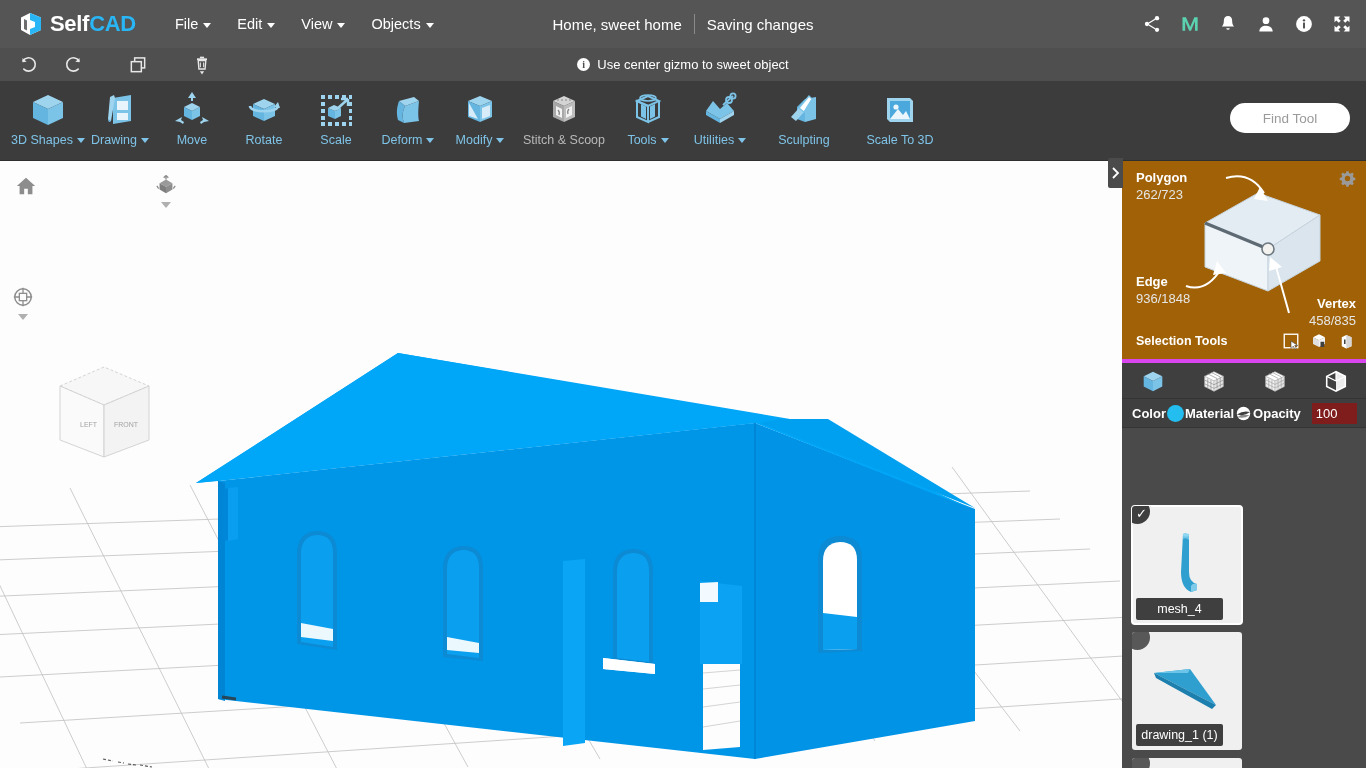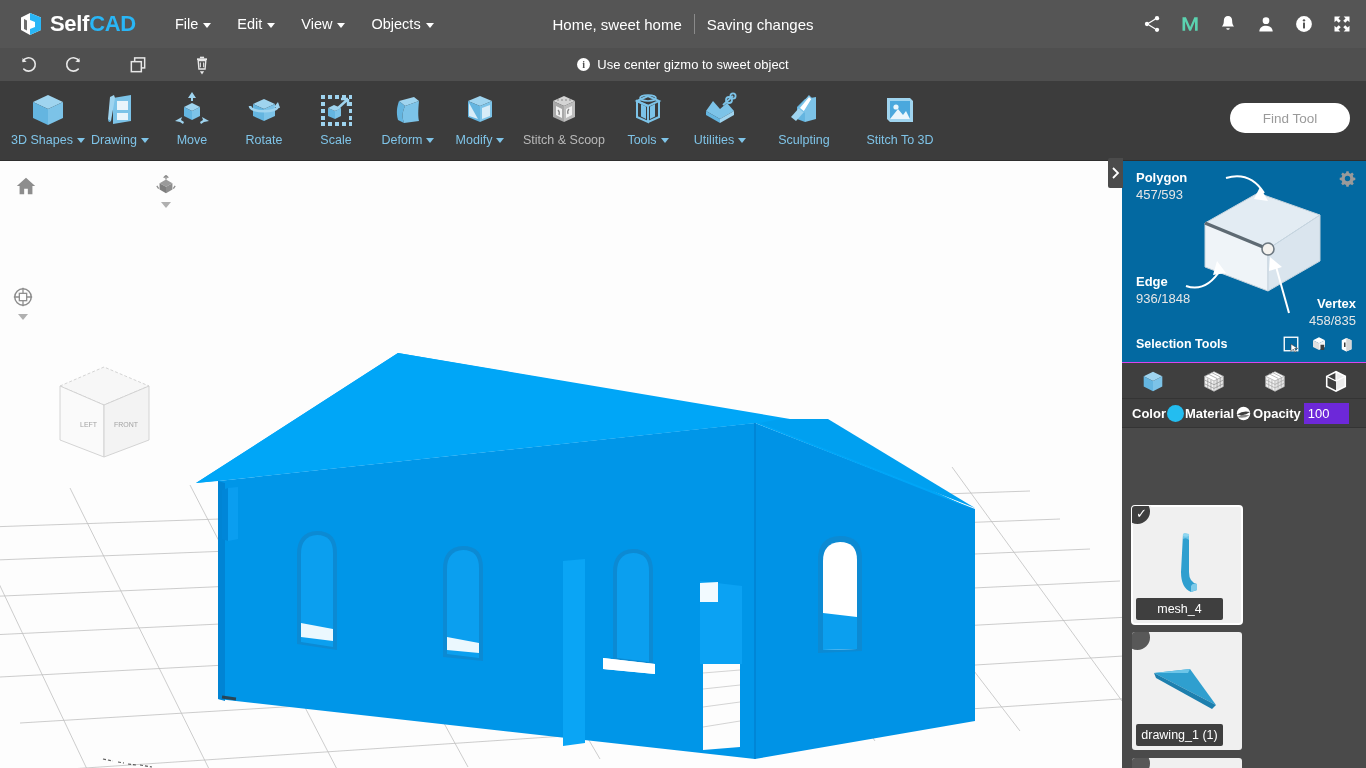--- a/index.html
+++ b/index.html
@@ -128,22 +128,22 @@
     cursor: pointer; z-index: 20;
   }
   .panel-toggle svg { display:block; }
 
   
   .rightpanel {
     position: absolute; top: 161px; left: 1122px; width: 244px; height: 607px;
     background: #4a4a4a;
   }
   .sel-info {
-    position: relative; height: 202px; background: #0369a1;
-    border-bottom: 1px solid #d946ef;
+    position: relative; height: 202px; background: #a16207;
+    border-bottom: 4px solid #d946ef;
   }
   .sel-gear { position: absolute; right: 10px; top: 9px; cursor: pointer; }
   .lbl-poly { position: absolute; left: 14px; top: 8px; }
   .lbl-edge { position: absolute; left: 14px; top: 112px; }
   .lbl-vert { position: absolute; right: 10px; top: 134px; text-align: right; }
   .sel-name { color: #ffffff; font-size: 13px; font-weight: bold; line-height: 17px;}
   .sel-count { color: #e6e6e6; font-size: 13px; line-height: 17px; }
   .sel-box-svg { position: absolute; left: 58px; top: 10px; }
 
   .sel-tools-row {
@@ -160,23 +160,23 @@
   }
   .mode-btn { width: 52px; height: 34px; display: flex; align-items: center; justify-content: center; cursor: pointer;}
 
   .color-row {
     height: 29px; background: #3f3f3f; display: flex; align-items: center;
     padding-left: 10px; gap: 1px; border-bottom: 1px solid #343434;
   }
   .cr-label { color: #ffffff; font-size: 13px; font-weight: bold; }
   .color-swatch { width: 17px; height: 17px; border-radius: 50%; cursor: pointer; }
   .opacity-box {
-    width: 45px; height: 21px; background: #6d28d9; color: #ffffff;
+    width: 45px; height: 21px; background: #7f1d1d; color: #ffffff;
     font-size: 13px; display: flex; align-items: center; padding-left: 4px;
-    margin-left: 2px; position: relative; cursor: text;
+    margin-left: 10px; position: relative; cursor: text;
   }
 
   .objects-row {
     height: 34px; background: #3f3f3f; display: flex; align-items: center;
     padding: 0 8px 0 12px; gap: 8px;
   }
   .obj-count { color: #8b8b8b; font-size: 12.5px; white-space: nowrap; }
   .obj-search {
     flex: 1; height: 21px; border-radius: 11px; border: 1px solid #6c6c6c;
     display: flex; align-items: center; padding: 0 8px; cursor: text;
@@ -475,21 +475,21 @@
 
     <div class="tool wide">
       <div class="ticon">
         <svg width="42" height="42" viewBox="0 0 42 42">
           <path d="M8 9 L31 9 L34 12 L34 33 L11 33 L8 30 Z" fill="#9fd4ef"></path>
           <rect x="11" y="12" width="20" height="18" fill="#4ba8dd"></rect>
           <circle cx="17" cy="18" r="2.6" fill="#eaf6fc"></circle>
           <path d="M11 30 L19 20 L24 26 L27 22 L31 30 Z" fill="#eaf6fc"></path>
         </svg>
       </div>
-      <div class="tlabel"><span>Stitch To 3D</span></div>
+      <div class="tlabel"><span>Scale To 3D</span></div>
     </div>
 
 
     <div class="find-tool">
       <span>Find Tool</span>
     </div>
   </div>
 
   <div class="viewport">
     <svg class="vp-svg" viewBox="0 0 1122 607">
@@ -655,21 +655,21 @@
         <path d="M104 17 Q128 10 142 32" stroke="#ffffff" stroke-width="2" fill="none"></path>
         <path d="M138 26 L146 40 L132 38 Z" fill="#ffffff"></path>
         <path d="M64 125 Q84 132 99 108" stroke="#ffffff" stroke-width="2" fill="none"></path>
         <path d="M95 100 L104 112 L91 114 Z" fill="#ffffff"></path>
         <path d="M167 152 L153 102" stroke="#ffffff" stroke-width="2" fill="none"></path>
         <path d="M148 96 L160 106 L147 110 Z" fill="#ffffff"></path>
       </svg>
 
       <div class="lbl-poly">
         <div class="sel-name">Polygon</div>
-        <div class="sel-count">457/593</div>
+        <div class="sel-count">262/723</div>
       </div>
       <div class="lbl-edge">
         <div class="sel-name">Edge</div>
         <div class="sel-count">936/1848</div>
       </div>
       <div class="lbl-vert">
         <div class="sel-name">Vertex</div>
         <div class="sel-count">458/835</div>
       </div>
 

